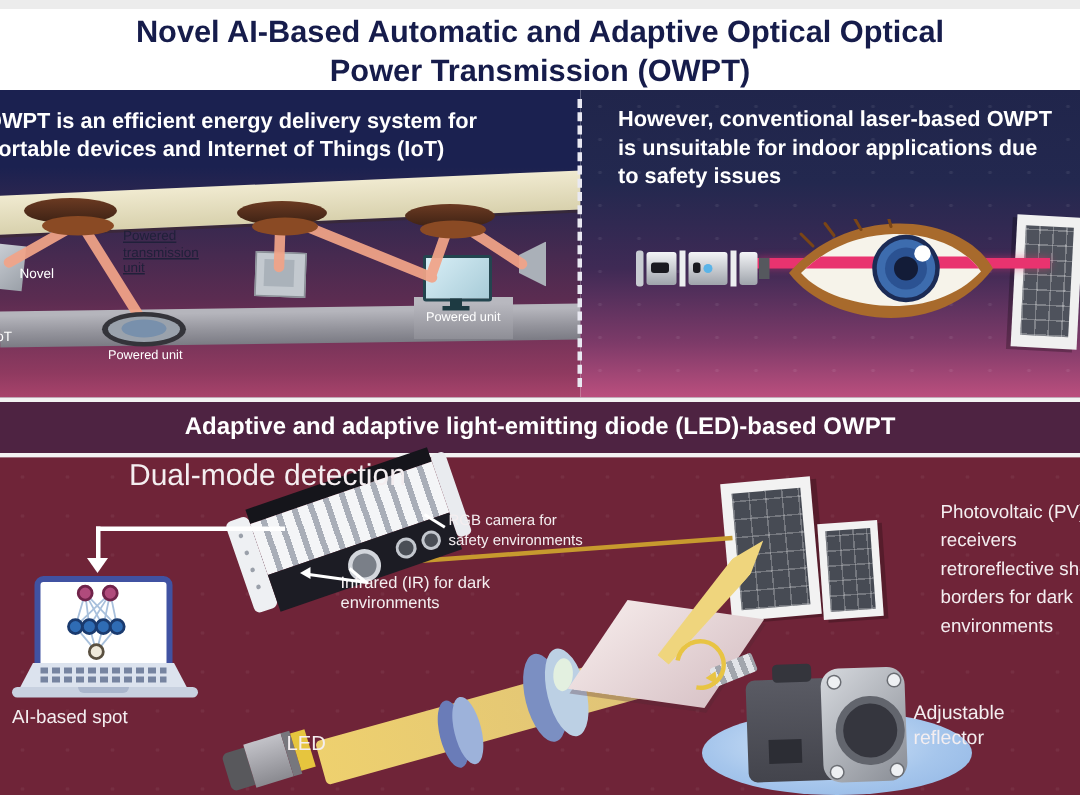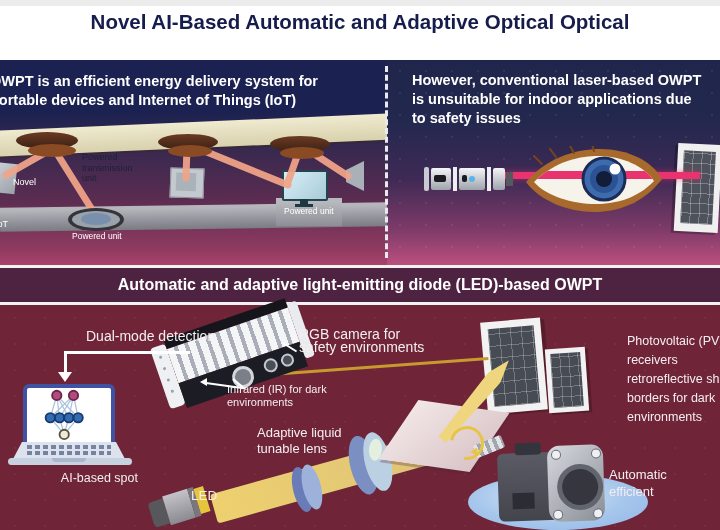--- a/index.html
+++ b/index.html
@@ -27,21 +27,21 @@
   .claim-left{left:-10px;top:12px;}
   .claim-right{left:25px;top:11px;}
 
   
   .ceiling{left:-10px;top:62px;width:410px;height:26px;background:linear-gradient(180deg,#f0ead0,#d8d1ad);
            transform:rotate(-2.5deg);box-shadow:0 2px 0 rgba(60,40,20,.35);}
   .disk{position:absolute;border-radius:50%;}
   .floor{left:0;top:145px;width:387px;height:24px;
          background:linear-gradient(180deg,#b5b5bc 0 3px,#94949c 60%,#7b7b84);transform:rotate(-0.8deg);}
   .scene-lbl{position:absolute;font-size:9px;line-height:10.5px;color:#fff;}
-  .scene-lbl.dark{color:#20203a;}
+  .scene-lbl.dark{color:#20203a;text-decoration:underline;}
   .pu{font-size:8.5px;}
 
   .walldev-l{left:-8px;top:103px;width:24px;height:30px;transform:rotate(6deg);
              background:linear-gradient(135deg,#d0d4da,#9aa0a8);}
   .boxdev{left:170px;top:108px;width:32px;height:28px;background:#c3c9cf;border:1px solid #8a9097;transform:rotate(2deg);}
   .boxdev i{position:absolute;left:5px;top:4px;width:20px;height:18px;background:#aab2ba;display:block;}
   .speaker{left:346px;top:101px;width:18px;height:30px;background:#aab0b8;
            clip-path:polygon(100% 0,100% 100%,0 70%,0 30%);}
   .monitor-screen{left:282px;top:110px;width:42px;height:27px;border:2px solid #23454f;border-radius:2px;
            background:linear-gradient(135deg,#d8eef6,#a8ccd8);}
@@ -74,28 +74,28 @@
           border-top:3px solid #f2f2f2;border-bottom:3px solid #f2f2f2;}
   .banner span{display:block;text-align:center;color:#fff;font-weight:bold;font-size:16px;line-height:33px;}
 
   
   .bottom{left:0;top:305px;width:720px;height:225px;background:#6f2438;}
   .bottom::after{content:"";position:absolute;inset:0;
     background-image:radial-gradient(rgba(255,255,255,0.05) 1px,transparent 1.6px);
     background-size:30px 26px;pointer-events:none;}
 
   .b-lbl{position:absolute;color:#f4eef0;z-index:6;}
-  .dual{left:86px;top:328px;font-size:14px;}
-  .rgb{left:299px;top:328px;font-size:14px;line-height:13px;}
+  .dual{left:86px;top:306px;font-size:20px;}
+  .rgb{left:299px;top:341px;font-size:10px;line-height:13px;}
   .irl{left:227px;top:383px;font-size:11px;line-height:13px;}
   .lens-lbl{left:257px;top:425px;font-size:13px;line-height:16px;}
   .led-lbl{left:191px;top:488px;font-size:13.5px;}
   .pv-lbl{left:627px;top:332px;font-size:12.5px;line-height:19px;white-space:nowrap;}
   .refl-lbl{left:609px;top:466px;font-size:13px;line-height:17px;}
-  .ai-lbl{left:8px;top:471px;width:130px;text-align:right;font-size:12.5px;line-height:15px;}
+  .ai-lbl{left:8px;top:471px;width:130px;text-align:left;font-size:12.5px;line-height:15px;}
 
   .arrow-h{left:64px;top:351px;width:126px;height:2.5px;background:#fff;z-index:6;}
   .arrow-v{left:64px;top:351px;width:2.5px;height:22px;background:#fff;z-index:6;}
   .arrow-head{left:58px;top:372px;width:0;height:0;border-left:7px solid transparent;
               border-right:7px solid transparent;border-top:10px solid #fff;z-index:6;}
   .ptr{position:absolute;height:2px;background:#fff;z-index:6;transform-origin:left center;}
   .ptr-ah{position:absolute;width:0;height:0;border-top:4px solid transparent;border-bottom:4px solid transparent;
           border-right:7px solid #fff;z-index:6;}
 
   
@@ -179,20 +179,21 @@
 </style>
 </head>
 <body>
 
 <div class="stage">
 
   <div class="abs topstrip"></div>
 
   <div class="abs title">
     <div>Novel AI-Based Automatic and Adaptive Optical Optical</div>
+    <div>Power Transmission (OWPT)</div>
   </div>
 
   <div class="abs panel-left">
     <div class="claim claim-left">
       <div>OWPT is an efficient energy delivery system for</div>
       <div>portable devices and Internet of Things (IoT)</div>
     </div>
 
     <div class="abs ceiling"></div>
     <div class="abs floor"></div>
@@ -282,49 +283,45 @@
         </div>
       <div class="ring"></div>
       <div class="seg" style="width:12px;"></div>
       <div class="nozzle"></div>
     </div>
   </div>
 
   <div class="abs divider"></div>
 
   <div class="abs banner">
-    <span>Automatic and adaptive light-emitting diode (LED)-based OWPT</span>
+    <span>Adaptive and adaptive light-emitting diode (LED)-based OWPT</span>
   </div>
 
   <div class="abs bottom"></div>
 
   <div class="b-lbl dual">Dual-mode detection</div>
   <div class="b-lbl rgb">
     <div>RGB camera for</div>
     <div>safety environments</div>
   </div>
   <div class="b-lbl irl">
     <div>Infrared (IR) for dark</div>
     <div>environments</div>
-  </div>
-  <div class="b-lbl lens-lbl">
-    <div>Adaptive liquid</div>
-    <div>tunable lens</div>
   </div>
   <div class="b-lbl led-lbl">LED</div>
   <div class="b-lbl pv-lbl">
     <div>Photovoltaic (PV)</div>
     <div>receivers</div>
     <div>retroreflective sheet</div>
     <div>borders for dark</div>
     <div>environments</div>
   </div>
   <div class="b-lbl refl-lbl">
-    <div>Automatic</div>
-    <div>efficient</div>
+    <div>Adjustable</div>
+    <div>reflector</div>
   </div>
   <div class="b-lbl ai-lbl">
     <div>AI-based spot</div>
   </div>
 
   <div class="abs arrow-h"></div>
   <div class="abs arrow-v"></div>
   <div class="abs arrow-head"></div>
 
   <div class="ptr" style="left:283px;top:342px;width:16px;transform:rotate(32deg);"></div>

